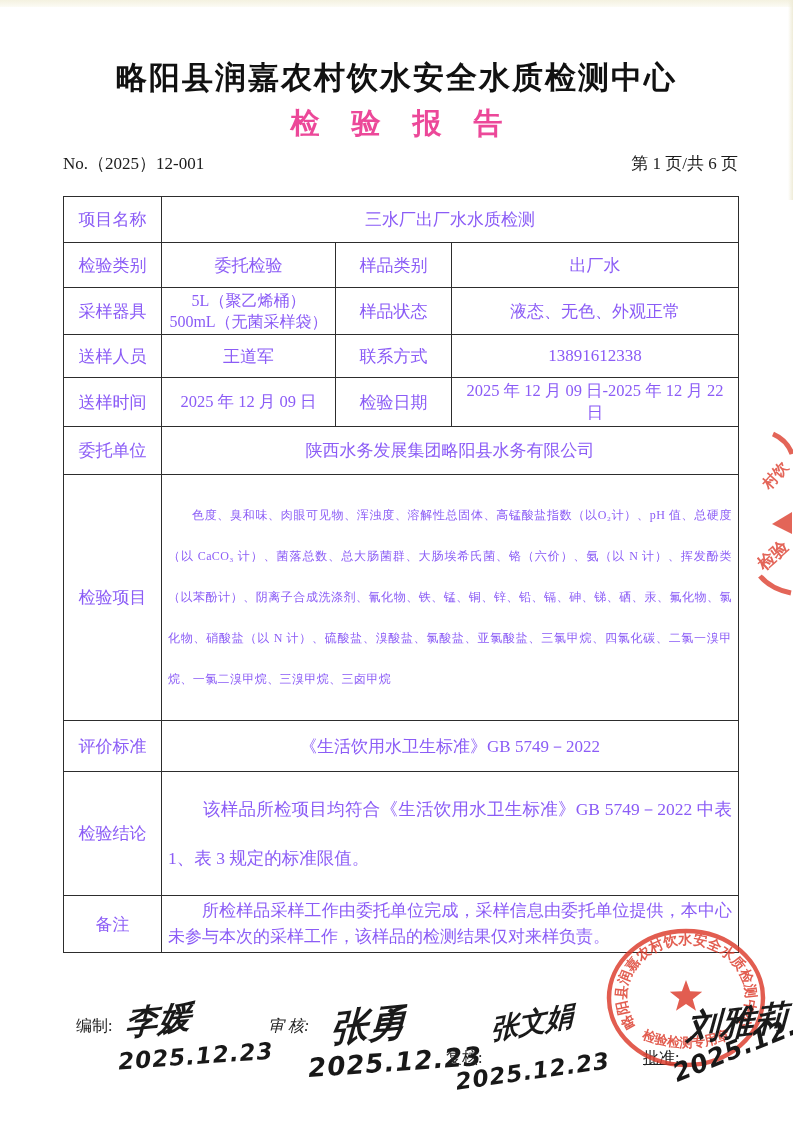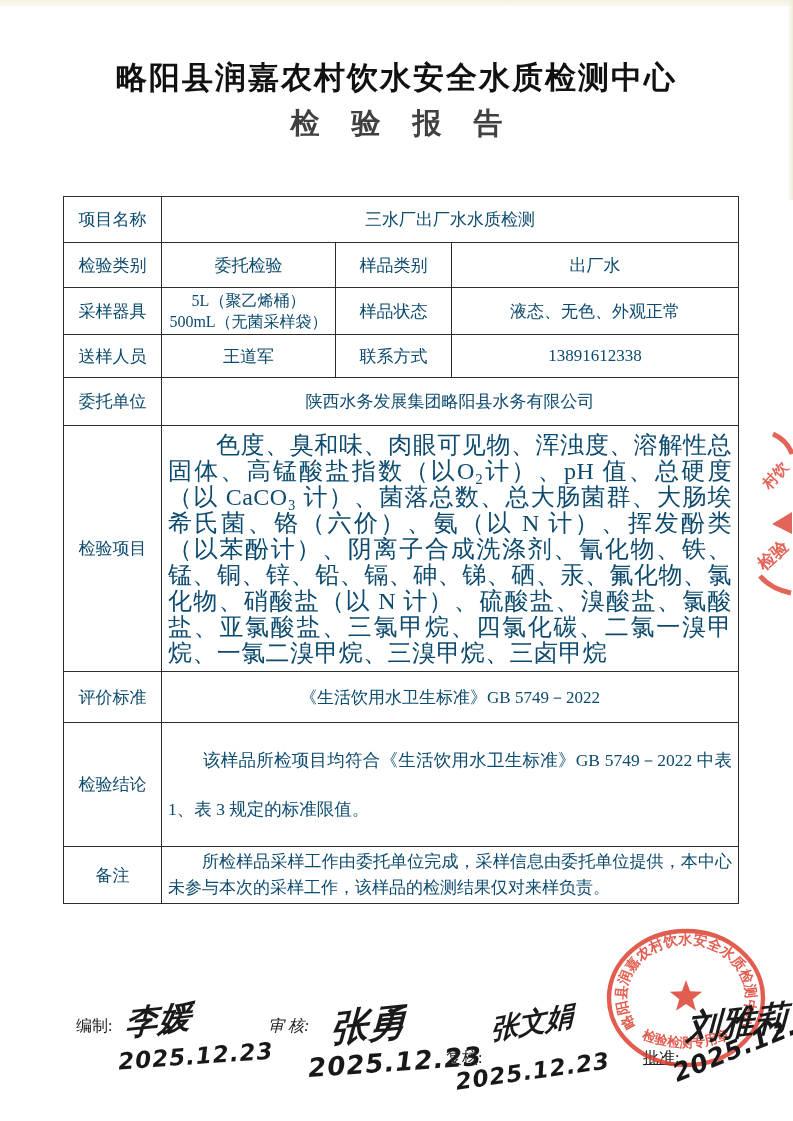--- a/index.html
+++ b/index.html
@@ -18,38 +18,38 @@
     background:linear-gradient(90deg,rgba(0,0,0,0),#efecd8);
   }
   .title {
     position:absolute; left:0; top:57px; width:100%; text-align:center;
     font-family:"Liberation Sans","DejaVu Sans",sans-serif;
     font-size:31px; font-weight:bold; letter-spacing:2px; color:#111;
   }
   .subtitle {
     position:absolute; left:0; top:104px; width:100%; text-align:center;
     font-family:"Liberation Sans","DejaVu Sans",sans-serif;
-    font-size:29px; font-weight:bold; letter-spacing:12px; text-indent:12px; color:#404040;
+    font-size:29px; font-weight:bold; letter-spacing:12px; text-indent:12px; color:#ec4899;
   }
   .meta-line { position:absolute; top:152px; left:63px; width:675px; font-size:17px; }
   .report-no { float:left; }
   .page-indicator { float:right; }
 
   table.report {
     position:absolute; left:63px; top:196px; width:675px;
     border-collapse:collapse; table-layout:fixed; font-size:17px;
   }
   table.report td {
     border:1.6px solid #2d2d2d; text-align:center; vertical-align:middle;
-    padding:2px 6px; color:#0c4a6e;
+    padding:2px 6px; color:#8b5cf6;
   }
   td.lab { font-size:17px; }
   .two-line { line-height:21px; font-size:16px; }
   td.items-cell { text-align:left; vertical-align:top; padding:14px 14px 0 14px; }
-  .items-text { line-height:26px; text-align:justify; text-indent:2em; font-size:24px; letter-spacing:.4px; }
+  .items-text { line-height:41px; text-align:justify; text-indent:2em; font-size:12px; letter-spacing:.4px; }
   td.conclusion-cell { text-align:left; vertical-align:top; padding:16px 12px 0 12px; }
   .conclusion-text { line-height:49px; text-align:justify; text-indent:2em; font-size:17.5px; }
   td.remark-cell { text-align:left; vertical-align:middle; padding:4px 12px; }
   .remark-text { line-height:26px; text-align:justify; text-indent:2em; font-size:17px; }
   .date-cell { font-size:16.5px; }
 
   .sign-label { position:absolute; font-size:16px; color:#222; }
   .sig {
     position:absolute; font-style:italic; font-weight:bold; color:#1a1a1a;
     font-size:33px; white-space:nowrap; transform:rotate(-6deg) skewX(-8deg);
@@ -66,20 +66,24 @@
 </head>
 <body>
 
 <div class="page">
   <div class="scan-edge-top"></div>
   <div class="scan-edge-right"></div>
 
   <div class="title">略阳县润嘉农村饮水安全水质检测中心</div>
   <div class="subtitle">检 验 报 告</div>
 
+  <div class="meta-line">
+    <span class="report-no">No.（2025）12-001</span>
+    <span class="page-indicator">第 1 页/共 6 页</span>
+  </div>
 
   <table class="report">
     <colgroup>
         <col style="width:98px">
         <col style="width:174px">
         <col style="width:116px">
         <col style="width:287px">
       </colgroup>
     <tbody>
         <tr style="height:46px">
@@ -99,20 +103,26 @@
         <div class="two-line">500mL（无菌采样袋）</div>
       </td>
       <td class="lab">样品状态</td>
       <td>液态、无色、外观正常</td>
     </tr>
     <tr style="height:43px">
       <td class="lab">送样人员</td>
       <td>王道军</td>
       <td class="lab">联系方式</td>
       <td>13891612338</td>
+    </tr>
+    <tr style="height:44px">
+      <td class="lab">送样时间</td>
+      <td class="date-cell">2025 年 12 月 09 日</td>
+      <td class="lab">检验日期</td>
+      <td class="date-cell">2025 年 12 月 09 日-2025 年 12 月 22 日</td>
     </tr>
     <tr style="height:48px">
       <td class="lab">委托单位</td>
       <td colspan="3">陕西水务发展集团略阳县水务有限公司</td>
     </tr>
     <tr style="height:246px">
       <td class="lab">检验项目</td>
       <td colspan="3" class="items-cell">
         <div class="items-text">色度、臭和味、肉眼可见物、浑浊度、溶解性总固体、高锰酸盐指数（以O₂计）、pH 值、总硬度（以 CaCO₃ 计）、菌落总数、总大肠菌群、大肠埃希氏菌、铬（六价）、氨（以 N 计）、挥发酚类（以苯酚计）、阴离子合成洗涤剂、氰化物、铁、锰、铜、锌、铅、镉、砷、锑、硒、汞、氟化物、氯化物、硝酸盐（以 N 计）、硫酸盐、溴酸盐、氯酸盐、亚氯酸盐、三氯甲烷、四氯化碳、二氯一溴甲烷、一氯二溴甲烷、三溴甲烷、三卤甲烷</div>
       </td>

